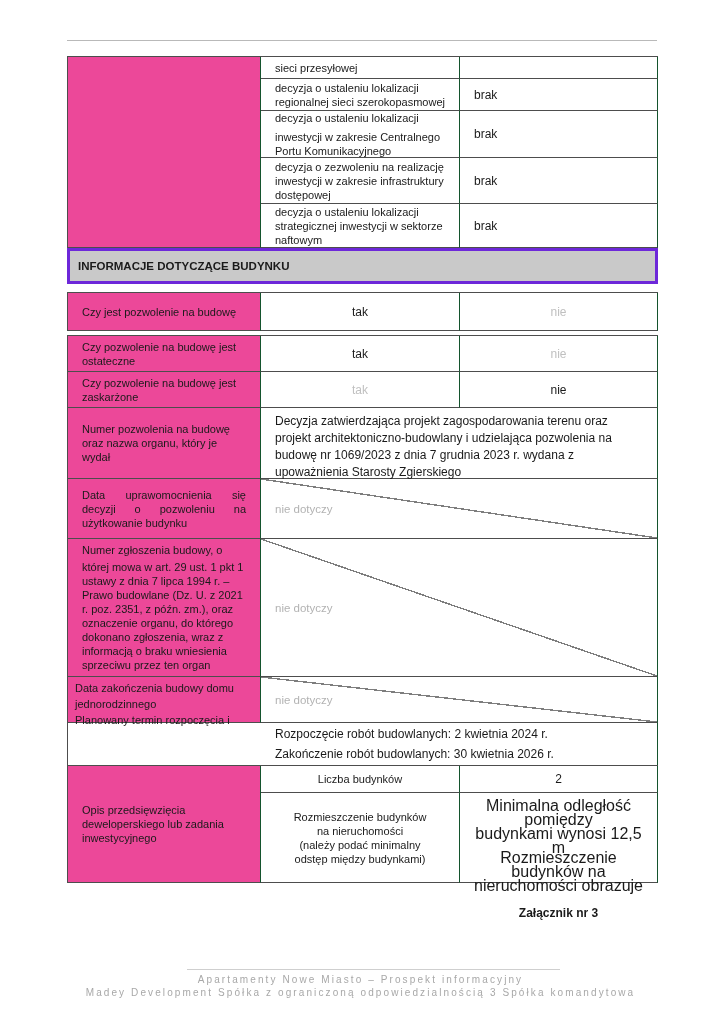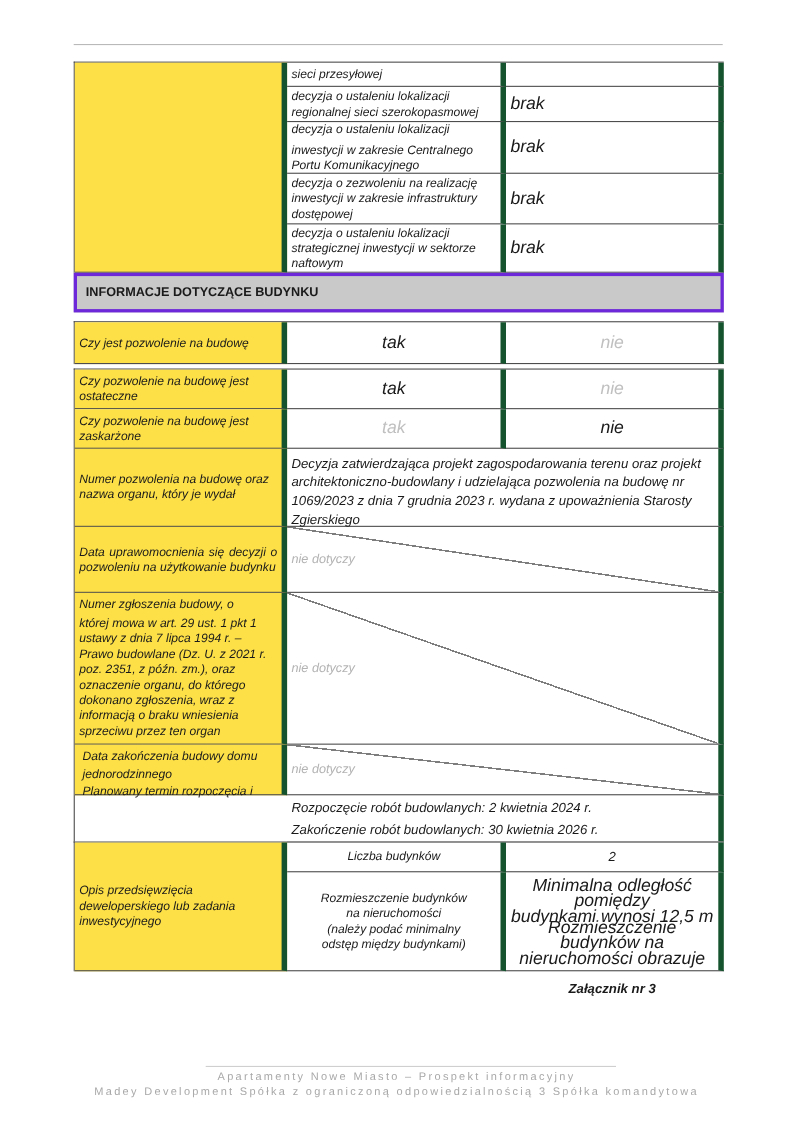--- a/index.html
+++ b/index.html
@@ -26,36 +26,35 @@
   .tbl {
     position: absolute;
     left: 67px;
     width: 591px;
     display: grid;
     border-top: 1px solid #4d4d4d;
     border-left: 1px solid #4d4d4d;
     background: #fff;
   }
   .cell {
-    border-right: 5px solid #14532d;
+    border-right: 1px solid #14532d;
     border-bottom: 1px solid #4d4d4d;
     font-size: 11px;
     line-height: 14px;
-    padding: 3px 4px;
+    padding: 3px 14px;
     display: flex;
     flex-direction: column;
     justify-content: center;
     overflow: visible;
-    font-style: italic;
-  }
-  .gray { background: #fde047; }
+  }
+  .gray { background: #ec4899; }
   .hcenter { align-items: center; text-align: center; }
   .muted { color: #c0c0c0; }
   .nd { color: #b3b3b3; font-size: 11.5px; }
-  .val { font-size: 16px; }
+  .val { font-size: 12px; }
   .big { font-size: 12px; line-height: 17px; }
   .pre { white-space: pre-line; }
   .justify { text-align: justify; }
   .rel { position: relative; }
   .diag-line {
     position: absolute;
     inset: 0;
     background-image: linear-gradient(to top right,
       transparent calc(50% - 0.7px),
       #7d7d7d calc(50% - 0.7px),

